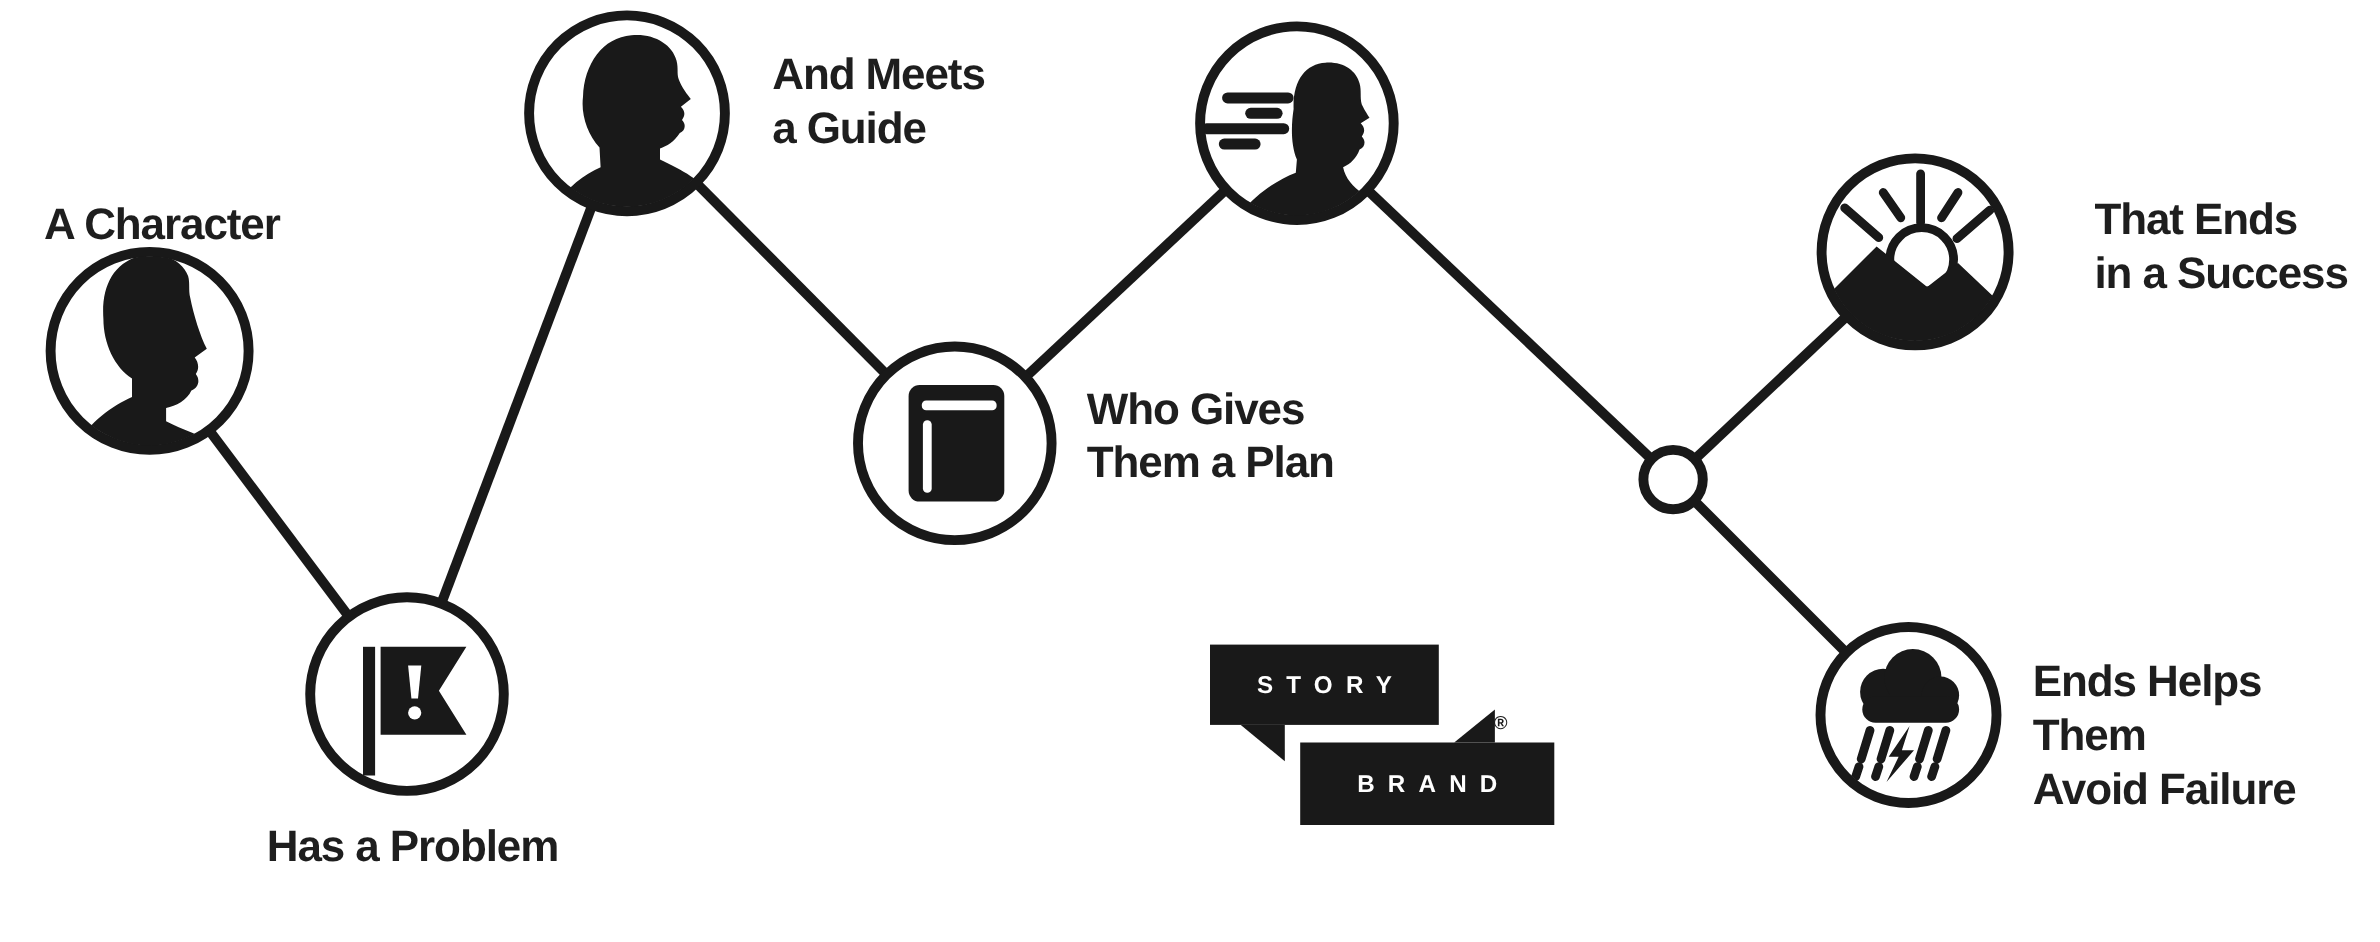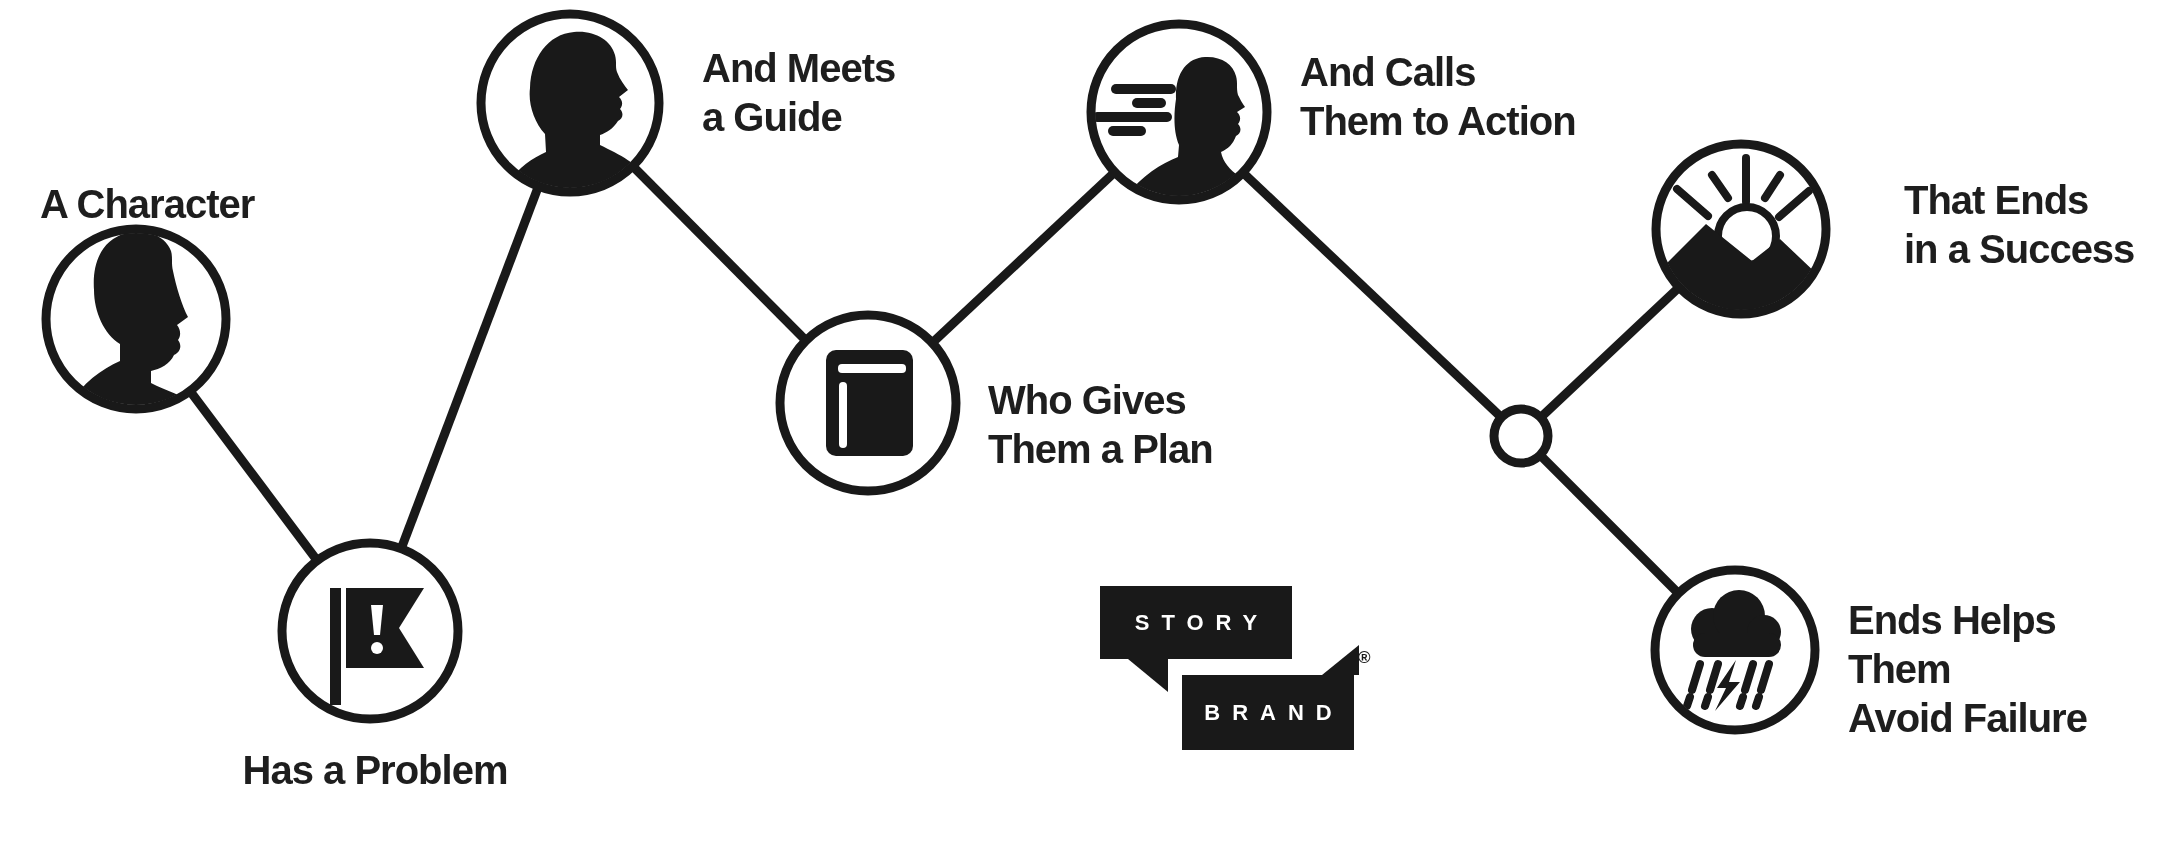--- a/index.html
+++ b/index.html
@@ -13,22 +13,22 @@
     line-height:49px;letter-spacing:-1px;white-space:pre-line;
   }
   .label-center{transform:translateX(-50%);text-align:center;}
   .logo-box{
     position:absolute;background:#191919;display:flex;align-items:center;justify-content:center;
   }
   .logo-word{
     color:#ffffff;font-weight:700;font-size:22px;letter-spacing:12px;text-indent:12px;
     line-height:1;
   }
-  .logo-box-top{left:1100px;top:586px;width:192px;height:73px;}
-  .logo-box-bottom{left:1182px;top:675px;width:172px;height:75px;text-align:right;}
+  .logo-box-top{left:1100px;top:586px;width:208px;height:73px;}
+  .logo-box-bottom{left:1182px;top:675px;width:231px;height:75px;text-align:right;}
   .logo-tail-top{
     position:absolute;left:1128px;top:659px;width:0;height:0;
     border-top:33px solid #191919;border-left:40px solid transparent;
   }
   .logo-tail-bottom{
     position:absolute;left:1322px;top:645px;width:0;height:0;
     border-bottom:30px solid #191919;border-left:37px solid transparent;
   }
   .registered{
     position:absolute;left:1358px;top:648px;color:#191919;font-size:17px;font-weight:700;
@@ -173,24 +173,22 @@
         </g>
         <path fill="#191919" d="M 1736 660 L 1717 688 L 1726 688 L 1715 711 L 1740 682 L 1729 682 Z"></path>
       </g>
     </g>
   </svg>
 
   <div class="label" style="left:40px;top:148px;margin-top:32px;">A Character</div>
   <div class="label" style="left:702px;top:44px;">And Meets
 a Guide</div>
   <div class="label label-center" style="left:375px;top:746px;">Has a Problem</div>
-  <div class="label" style="left:988px;top:348px;margin-top:28px;">Who Gives
+  <div class="label" style="left:988px;top:348px;">Who Gives
 Them a Plan</div>
-  <div class="label" style="left:1300px;top:48px;">And Calls
-Them to Action</div>
   <div class="label" style="left:1904px;top:176px;">That Ends
 in a Success</div>
   <div class="label" style="left:1848px;top:596px;">Ends Helps Them
 Avoid Failure</div>
 
   <div>
     <div class="logo-box logo-box-top">
       <span class="logo-word">STORY</span>
     </div>
     <div class="logo-tail-top"></div>

